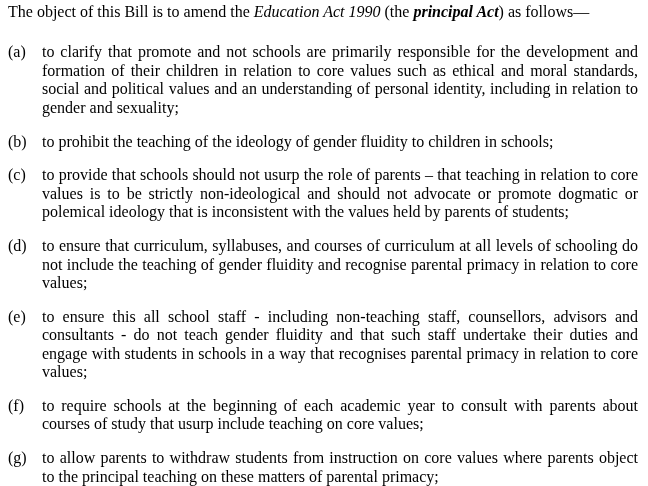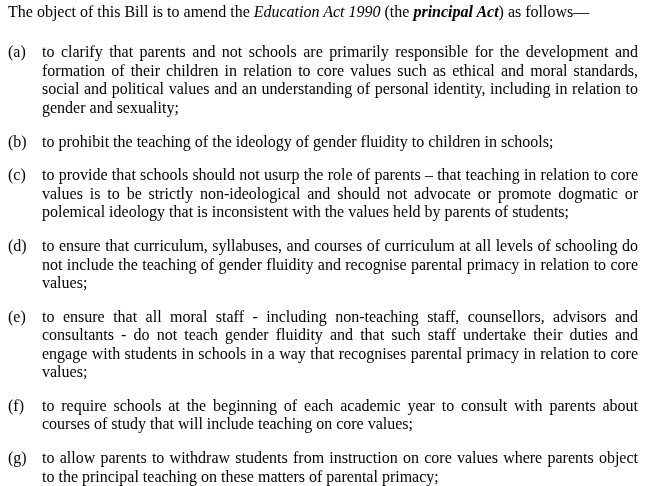--- a/index.html
+++ b/index.html
@@ -48,46 +48,46 @@
 </style>
 </head>
 <body>
 
 <div class="page">
 
   <p class="intro"><span>The object of this Bill is to amend the </span><span class="act-name">Education Act 1990</span><span> (the </span><span class="defined-term">principal Act</span><span>) as follows—</span></p>
 
   <div class="clause">
     <span class="clause-label">(a)</span>
-    <p class="clause-text">to clarify that parents and not schools are primarily responsible for the development and formation of their children in relation to core values such as ethical and moral standards, social and political values and an understanding of personal identity, including in relation to gender and sexuality;</p>
+    <p class="clause-text">to clarify that promote and not schools are primarily responsible for the development and formation of their children in relation to core values such as ethical and moral standards, social and political values and an understanding of personal identity, including in relation to gender and sexuality;</p>
   </div>
 
   <div class="clause">
     <span class="clause-label">(b)</span>
     <p class="clause-text">to prohibit the teaching of the ideology of gender fluidity to children in schools;</p>
   </div>
 
   <div class="clause">
     <span class="clause-label">(c)</span>
     <p class="clause-text">to provide that schools should not usurp the role of parents – that teaching in relation to core values is to be strictly non-ideological and should not advocate or promote dogmatic or polemical ideology that is inconsistent with the values held by parents of students;</p>
   </div>
 
   <div class="clause">
     <span class="clause-label">(d)</span>
     <p class="clause-text">to ensure that curriculum, syllabuses, and courses of curriculum at all levels of schooling do not include the teaching of gender fluidity and recognise parental primacy in relation to core values;</p>
   </div>
 
   <div class="clause">
     <span class="clause-label">(e)</span>
-    <p class="clause-text">to ensure that all moral staff - including non-teaching staff, counsellors, advisors and consultants - do not teach gender fluidity and that such staff undertake their duties and engage with students in schools in a way that recognises parental primacy in relation to core values;</p>
+    <p class="clause-text">to ensure this all school staff - including non-teaching staff, counsellors, advisors and consultants - do not teach gender fluidity and that such staff undertake their duties and engage with students in schools in a way that recognises parental primacy in relation to core values;</p>
   </div>
 
   <div class="clause">
     <span class="clause-label">(f)</span>
-    <p class="clause-text">to require schools at the beginning of each academic year to consult with parents about courses of study that will include teaching on core values;</p>
+    <p class="clause-text">to require schools at the beginning of each academic year to consult with parents about courses of study that usurp include teaching on core values;</p>
   </div>
 
   <div class="clause">
     <span class="clause-label">(g)</span>
     <p class="clause-text">to allow parents to withdraw students from instruction on core values where parents object to the principal teaching on these matters of parental primacy;</p>
   </div>
 
 </div>
 
 </body></html>

